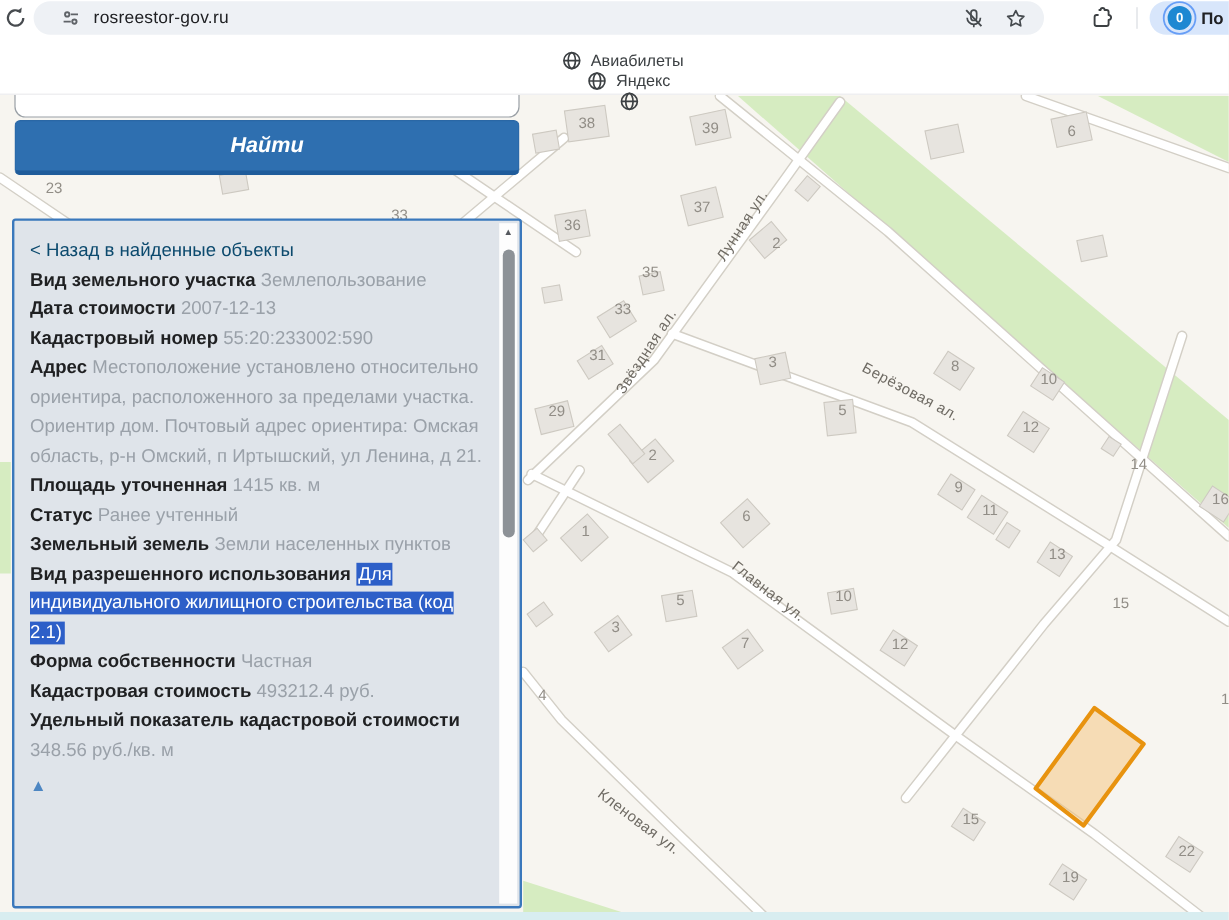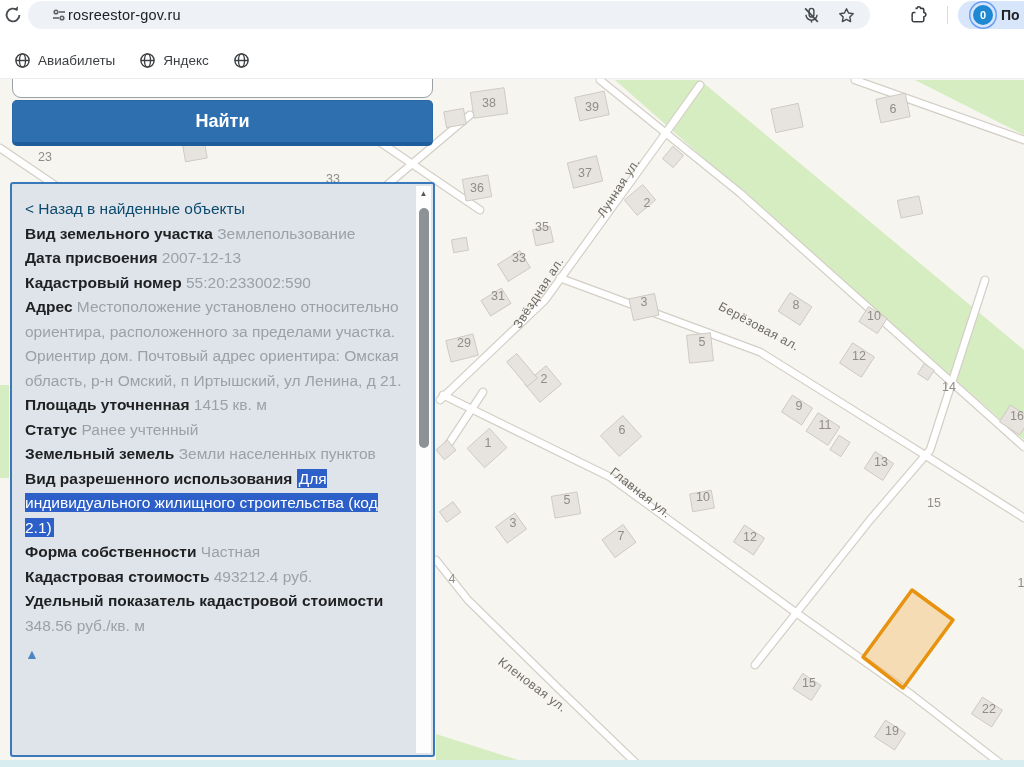--- a/index.html
+++ b/index.html
@@ -12,49 +12,49 @@
   #map-svg{position:absolute;left:0;top:0;width:1024px;height:767px;z-index:0;}
   
   .chrome{position:absolute;left:0;top:0;width:1024px;height:79px;background:#fff;z-index:4;}
   .toolbar{position:relative;height:42px;}
   .reload-btn{position:absolute;left:2px;top:4px;width:22px;height:22px;color:#474b4f;}
   .omnibox{
     position:absolute;left:28px;top:1px;width:842px;height:28px;border-radius:14px;
     background:#eef1f5;display:flex;align-items:center;
   }
   .tune-icon{margin-left:22px;width:18px;height:18px;flex:0 0 auto;}
-  .url-text{font-size:14.5px;color:#202124;letter-spacing:.2px;}
+  .url-text{margin-left:10px;font-size:14.5px;color:#202124;letter-spacing:.2px;}
   .omni-icons{position:absolute;right:0;top:0;height:28px;display:flex;align-items:center;gap:16px;padding-right:14px;}
   .icon18{width:19px;height:19px;}
   .ext-icon{position:absolute;left:908px;top:5px;width:20px;height:20px;}
   .toolbar-sep{position:absolute;left:947px;top:6px;width:1px;height:18px;background:#d9dce1;}
   .profile-pill{
     position:absolute;left:958px;top:1px;width:70px;height:28px;background:#d8e6fb;
     border-radius:14px 0 0 14px;display:flex;align-items:center;
   }
   .profile-badge{
     width:20px;height:20px;margin-left:15px;border-radius:50%;background:#1e88d2;color:#fff;
     font-size:11px;font-weight:bold;display:flex;align-items:center;justify-content:center;
     box-shadow:0 0 0 2.5px #d8e6fb, 0 0 0 4px rgba(66,133,244,.75);
   }
   .profile-label{margin-left:8px;font-size:14px;color:#202124;font-weight:bold;}
-  .bookmarks{position:relative;height:36px;border-bottom:1px solid #ececee;display:flex;align-items:center;}
+  .bookmarks{position:relative;height:36px;border-bottom:1px solid #ececee;display:flex;align-items:center;flex-direction:column;}
   .bm-item{display:flex;align-items:center;gap:7px;margin-left:14px;cursor:pointer;}
   .bm-item + .bm-item{margin-left:24px;}
   .bm-label{font-size:13.5px;color:#3c4043;}
   .globe{width:17px;height:17px;}
   
   .search-box{
     position:absolute;left:12px;top:62px;width:419px;height:34px;background:#fff;
     border:1.5px solid #9aa0a6;border-radius:9px;z-index:2;
   }
   .find-btn{
     position:absolute;left:12px;top:100px;width:421px;height:46px;z-index:3;
     background:#2e6fb0;border:1px solid #2a67a5;border-bottom:4px solid #1f5c9b;border-radius:5px;
-    color:#fff;font-size:18px;font-weight:bold;font-family:inherit;cursor:pointer;
+    color:#fff;font-size:18px;font-weight:bold;font-family:inherit;cursor:pointer;font-style:italic;
   }
   
   .panel{
     position:absolute;left:10px;top:182px;width:425px;height:575px;z-index:3;
     background:#dfe4ea;border:2px solid #3a78bc;border-radius:3px;box-sizing:border-box;
   }
   .panel-content{
     position:absolute;left:0;top:0;right:17px;bottom:0;padding:13px 6px 6px 13px;
     font-size:15.5px;line-height:24.5px;overflow:hidden;
   }
@@ -248,21 +248,21 @@
 </div>
 
 <div class="search-box"></div>
 <button class="find-btn">Найти</button>
 
 <div class="panel">
   <div class="panel-content">
     <div class="back-link">&lt; Назад в найденные объекты</div>
     <div>
         <div class="prow"><span class="k">Вид земельного участка </span><span class="v">Землепользование</span></div>
-        <div class="prow"><span class="k">Дата присвоения </span><span class="v">2007-12-13</span></div>
+        <div class="prow"><span class="k">Дата стоимости </span><span class="v">2007-12-13</span></div>
         <div class="prow"><span class="k">Кадастровый номер </span><span class="v">55:20:233002:590</span></div>
         <div class="prow"><span class="k">Адрес </span><span class="v">Местоположение установлено относительно ориентира, расположенного за пределами участка. Ориентир дом. Почтовый адрес ориентира: Омская область, р-н Омский, п Иртышский, ул Ленина, д 21.</span></div>
         <div class="prow"><span class="k">Площадь уточненная </span><span class="v">1415 кв. м</span></div>
         <div class="prow"><span class="k">Статус </span><span class="v">Ранее учтенный</span></div>
         <div class="prow"><span class="k">Земельный земель </span><span class="v">Земли населенных пунктов</span></div>
         <div class="prow"><span class="k">Вид разрешенного использования </span><span class="v hl">Для индивидуального жилищного строительства (код 2.1)</span></div>
         <div class="prow"><span class="k">Форма собственности </span><span class="v">Частная</span></div>
         <div class="prow"><span class="k">Кадастровая стоимость </span><span class="v">493212.4 руб.</span></div>
         <div class="prow"><span class="k">Удельный показатель кадастровой стоимости </span><span class="v">348.56 руб./кв. м</span></div>
       </div>

